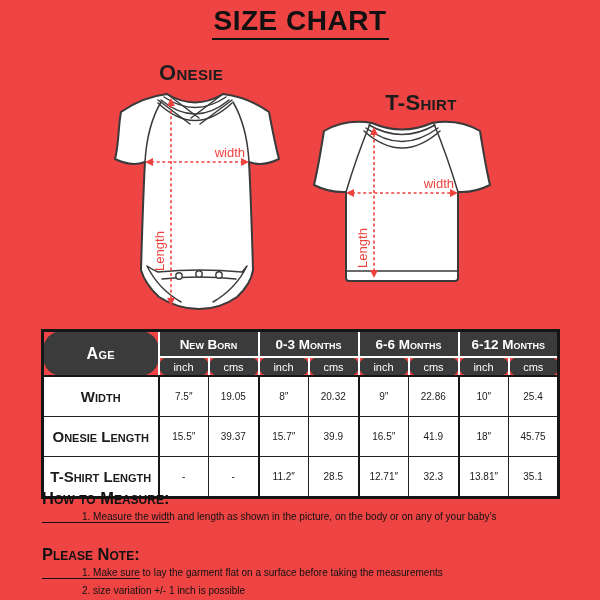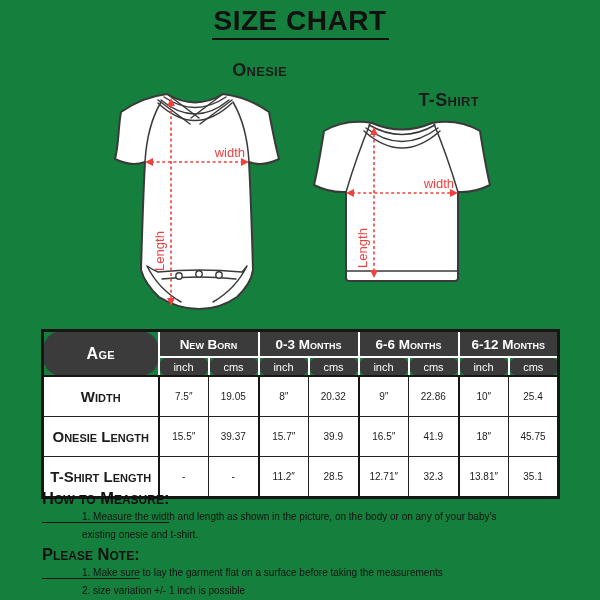--- a/index.html
+++ b/index.html
@@ -1,26 +1,26 @@
 <!DOCTYPE html>
 <html><head>
 <meta charset="utf-8">
 <style>
   html,body{margin:0;padding:0;background:#fff;}
-  #page{position:relative;width:600px;height:600px;background:#15803d;overflow:hidden;
+  #page{position:relative;width:600px;height:600px;background:#ef4444;overflow:hidden;
         font-family:"Liberation Sans", sans-serif;color:#161616;}
 
   
   .title-wrap{position:absolute;top:5px;left:0;width:600px;text-align:center;}
   .title{display:inline-block;font-size:28px;font-weight:600;letter-spacing:.5px;
          color:#111;border-bottom:2.5px solid #111;padding:0 2px 1px 2px;}
 
   
-  .garment-label{position:absolute;text-align:right;font-variant:small-caps;
-                 font-weight:600;font-size:18px;color:#1c1c1c;letter-spacing:.3px;}
+  .garment-label{position:absolute;text-align:center;font-variant:small-caps;
+                 font-weight:600;font-size:22px;color:#1c1c1c;letter-spacing:.3px;}
 
   .garment-svg{position:absolute;}
   .garment-svg path.sil{fill:#ffffff;stroke:#3a3a3a;stroke-width:2;stroke-linejoin:round;}
   .garment-svg path.inner{fill:none;stroke:#3a3a3a;stroke-width:1.5;stroke-linecap:round;}
   .garment-svg circle.snap{fill:#ffffff;stroke:#3a3a3a;stroke-width:1.4;}
   .garment-svg line.dim{stroke-width:1.6;stroke-dasharray:3 2.6;}
   .garment-svg text.dim-label{font-size:13px;font-family:"Liberation Sans",sans-serif;}
 
   
   table.size{position:absolute;left:41px;top:329px;border-collapse:collapse;
@@ -94,21 +94,21 @@
 
     <g stroke="#ee423e" fill="#ee423e">
       <line class="dim" x1="56" y1="76" x2="148" y2="76"></line>
       <polygon points="50,76 58,72 58,80" stroke="none"></polygon>
       <polygon points="154,76 146,72 146,80" stroke="none"></polygon>
     </g>
     <text class="dim-label" x="150" y="71" text-anchor="end" fill="#ee423e">width</text>
     <text class="dim-label" x="69" y="165" text-anchor="middle" fill="#ee423e" transform="rotate(-90 69 165)">Length</text>
   </svg>
 
-  <div class="garment-label" style="left:293px;top:90px;width:186px;">T-Shirt</div>
+  <div class="garment-label" style="left:328px;top:90px;width:186px;">T-Shirt</div>
 
   <svg class="garment-svg" style="left:308px;top:110px;" width="186" height="176" viewBox="0 0 186 176">
     <path class="sil" d="
       M 16,21
       C 30,13 46,10 64,13
       Q 94,26 124,13
       C 142,10 158,13 172,21
       C 175,40 178,58 182,75
       Q 166,83 150,82
       L 150,168 Q 150,171 147,171
@@ -199,21 +199,20 @@
       <td>35.1</td>
     </tr>
   </tbody>
     </table>
 
   <div class="section-heading" style="top:489px;">
     <span>How to Measure:</span>
   </div>
   <div class="section-lines" style="top:508px;">
     <div>1. Measure the width and length as shown in the picture, on the body or on any of your baby’s</div>
-    <div>existing onesie and t-shirt.</div>
   </div>
 
   <div class="section-heading" style="top:545px;">
     <span>Please Note:</span>
   </div>
   <div class="section-lines" style="top:564px;">
     <div>1. Make sure to lay the garment flat on a surface before taking the measurements</div>
     <div>2. size variation +/- 1 inch is possible</div>
   </div>
 

